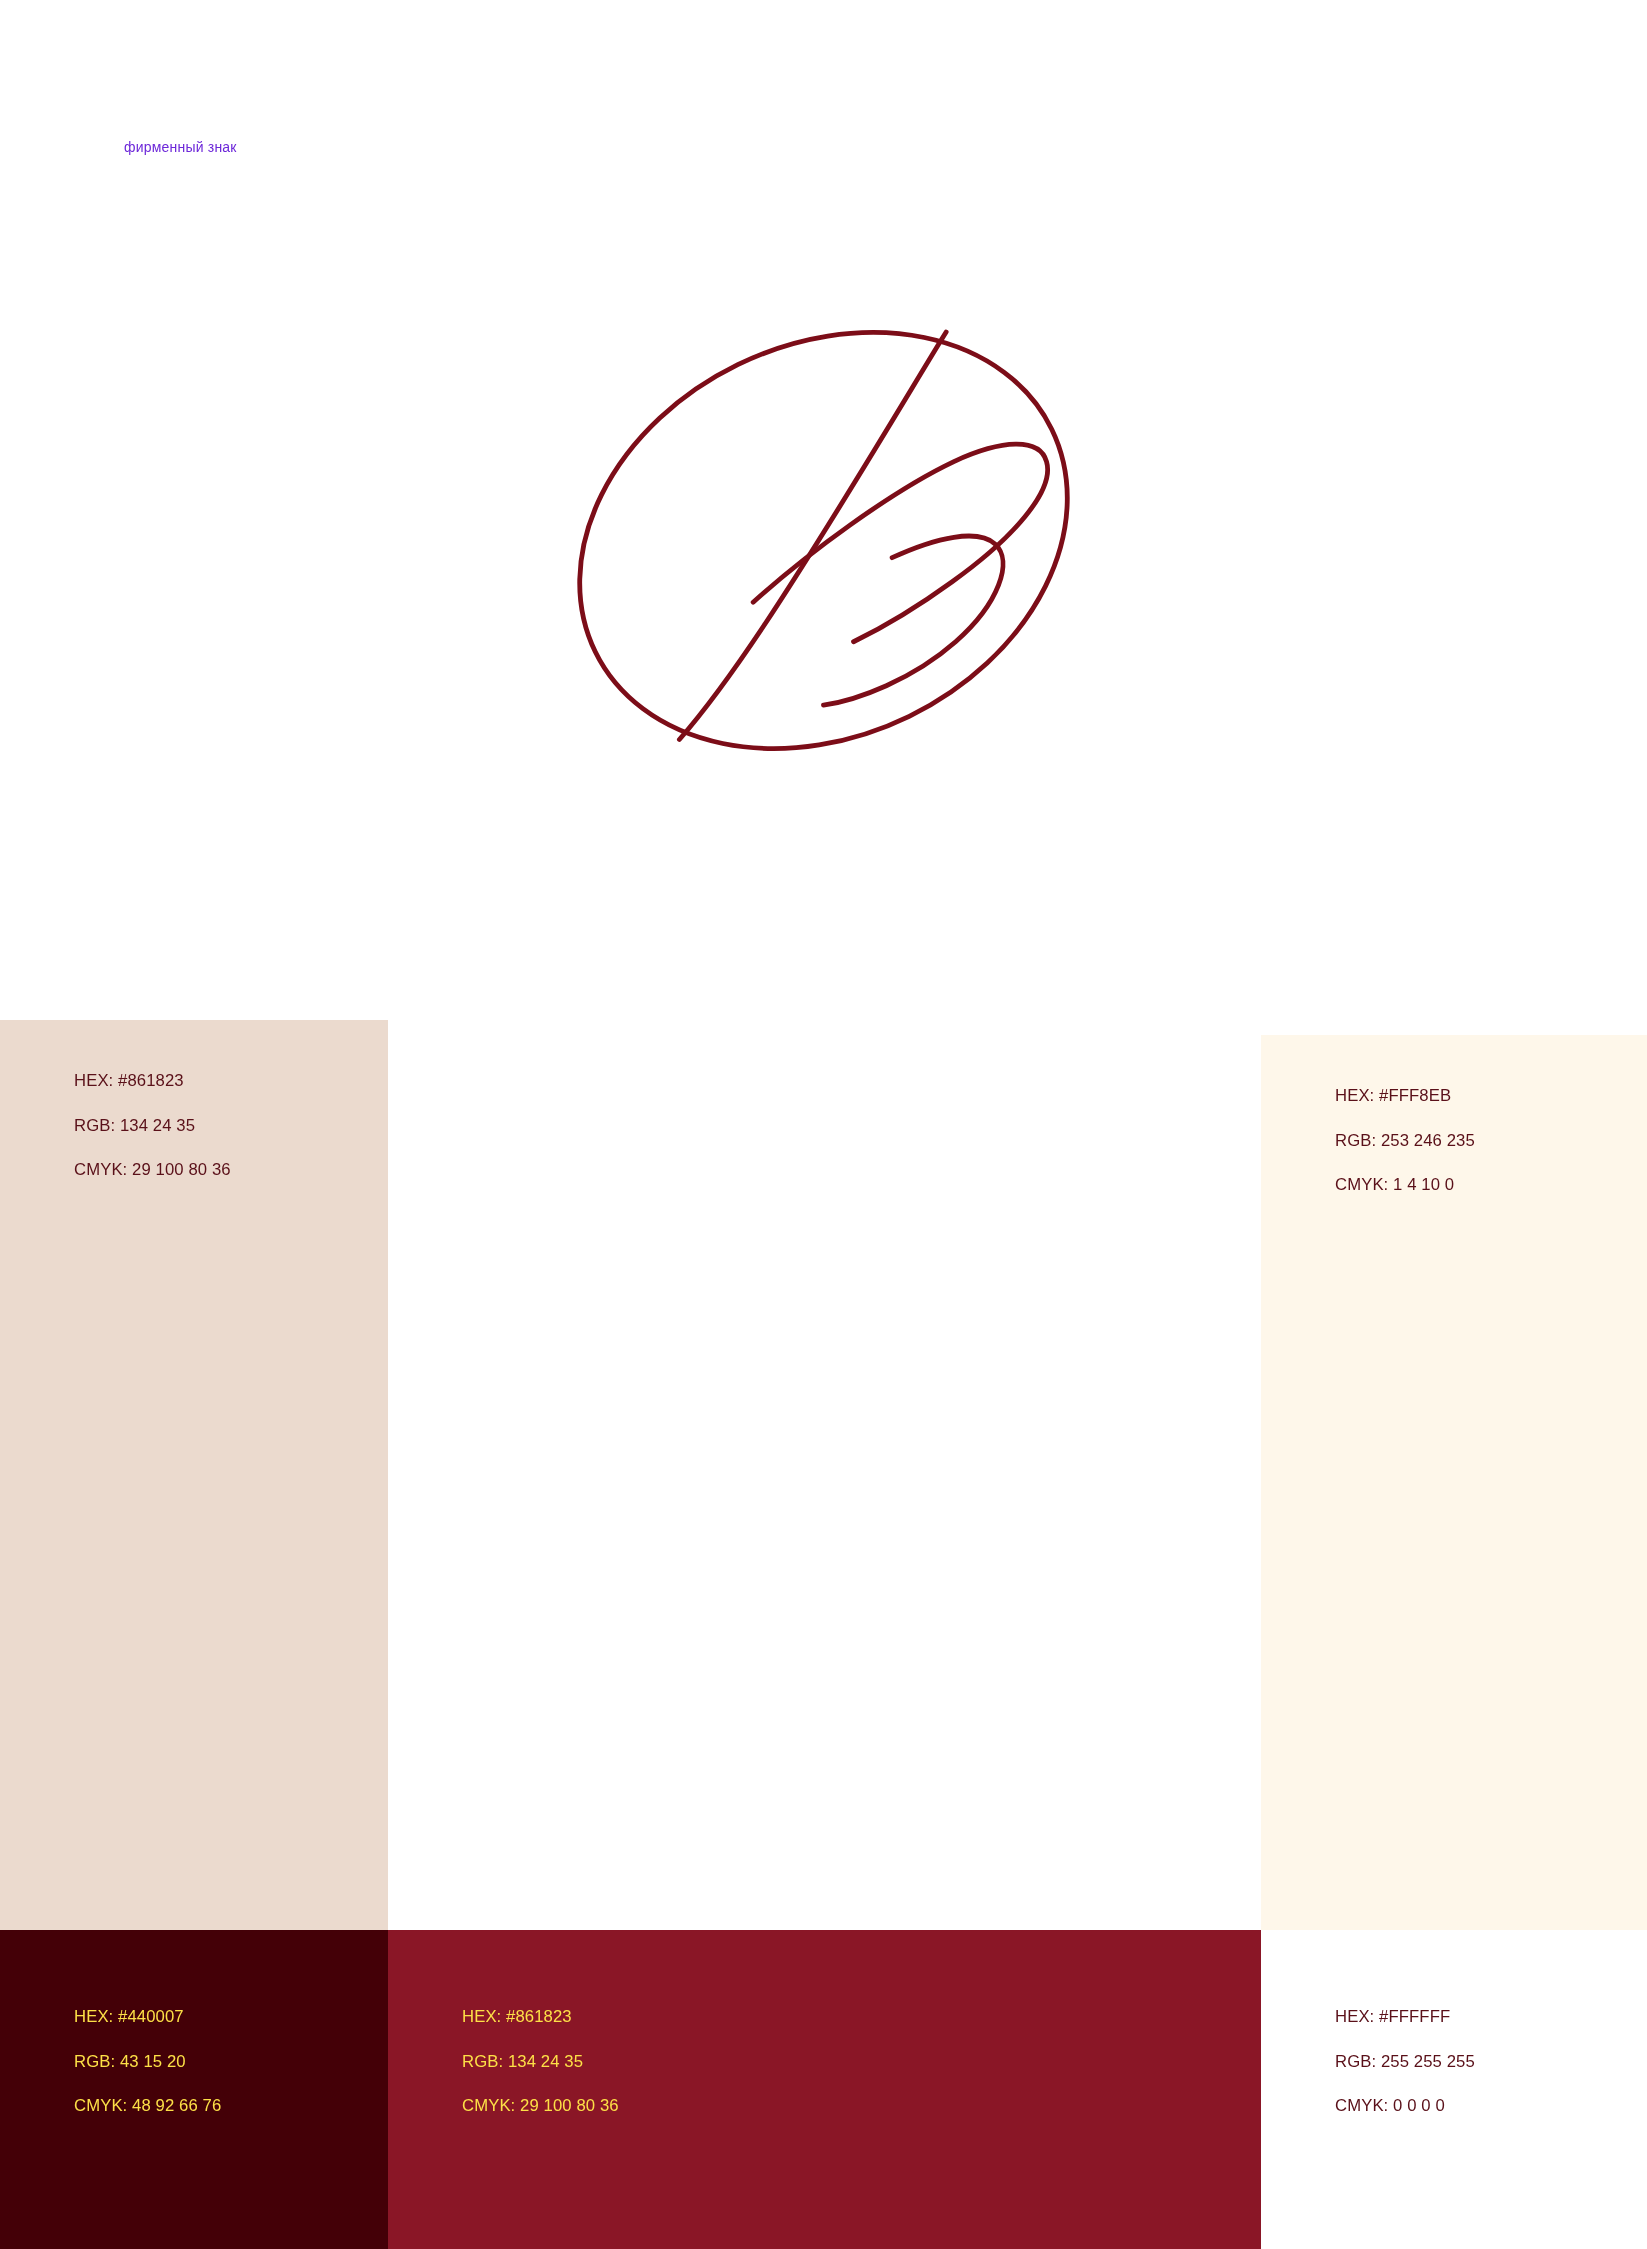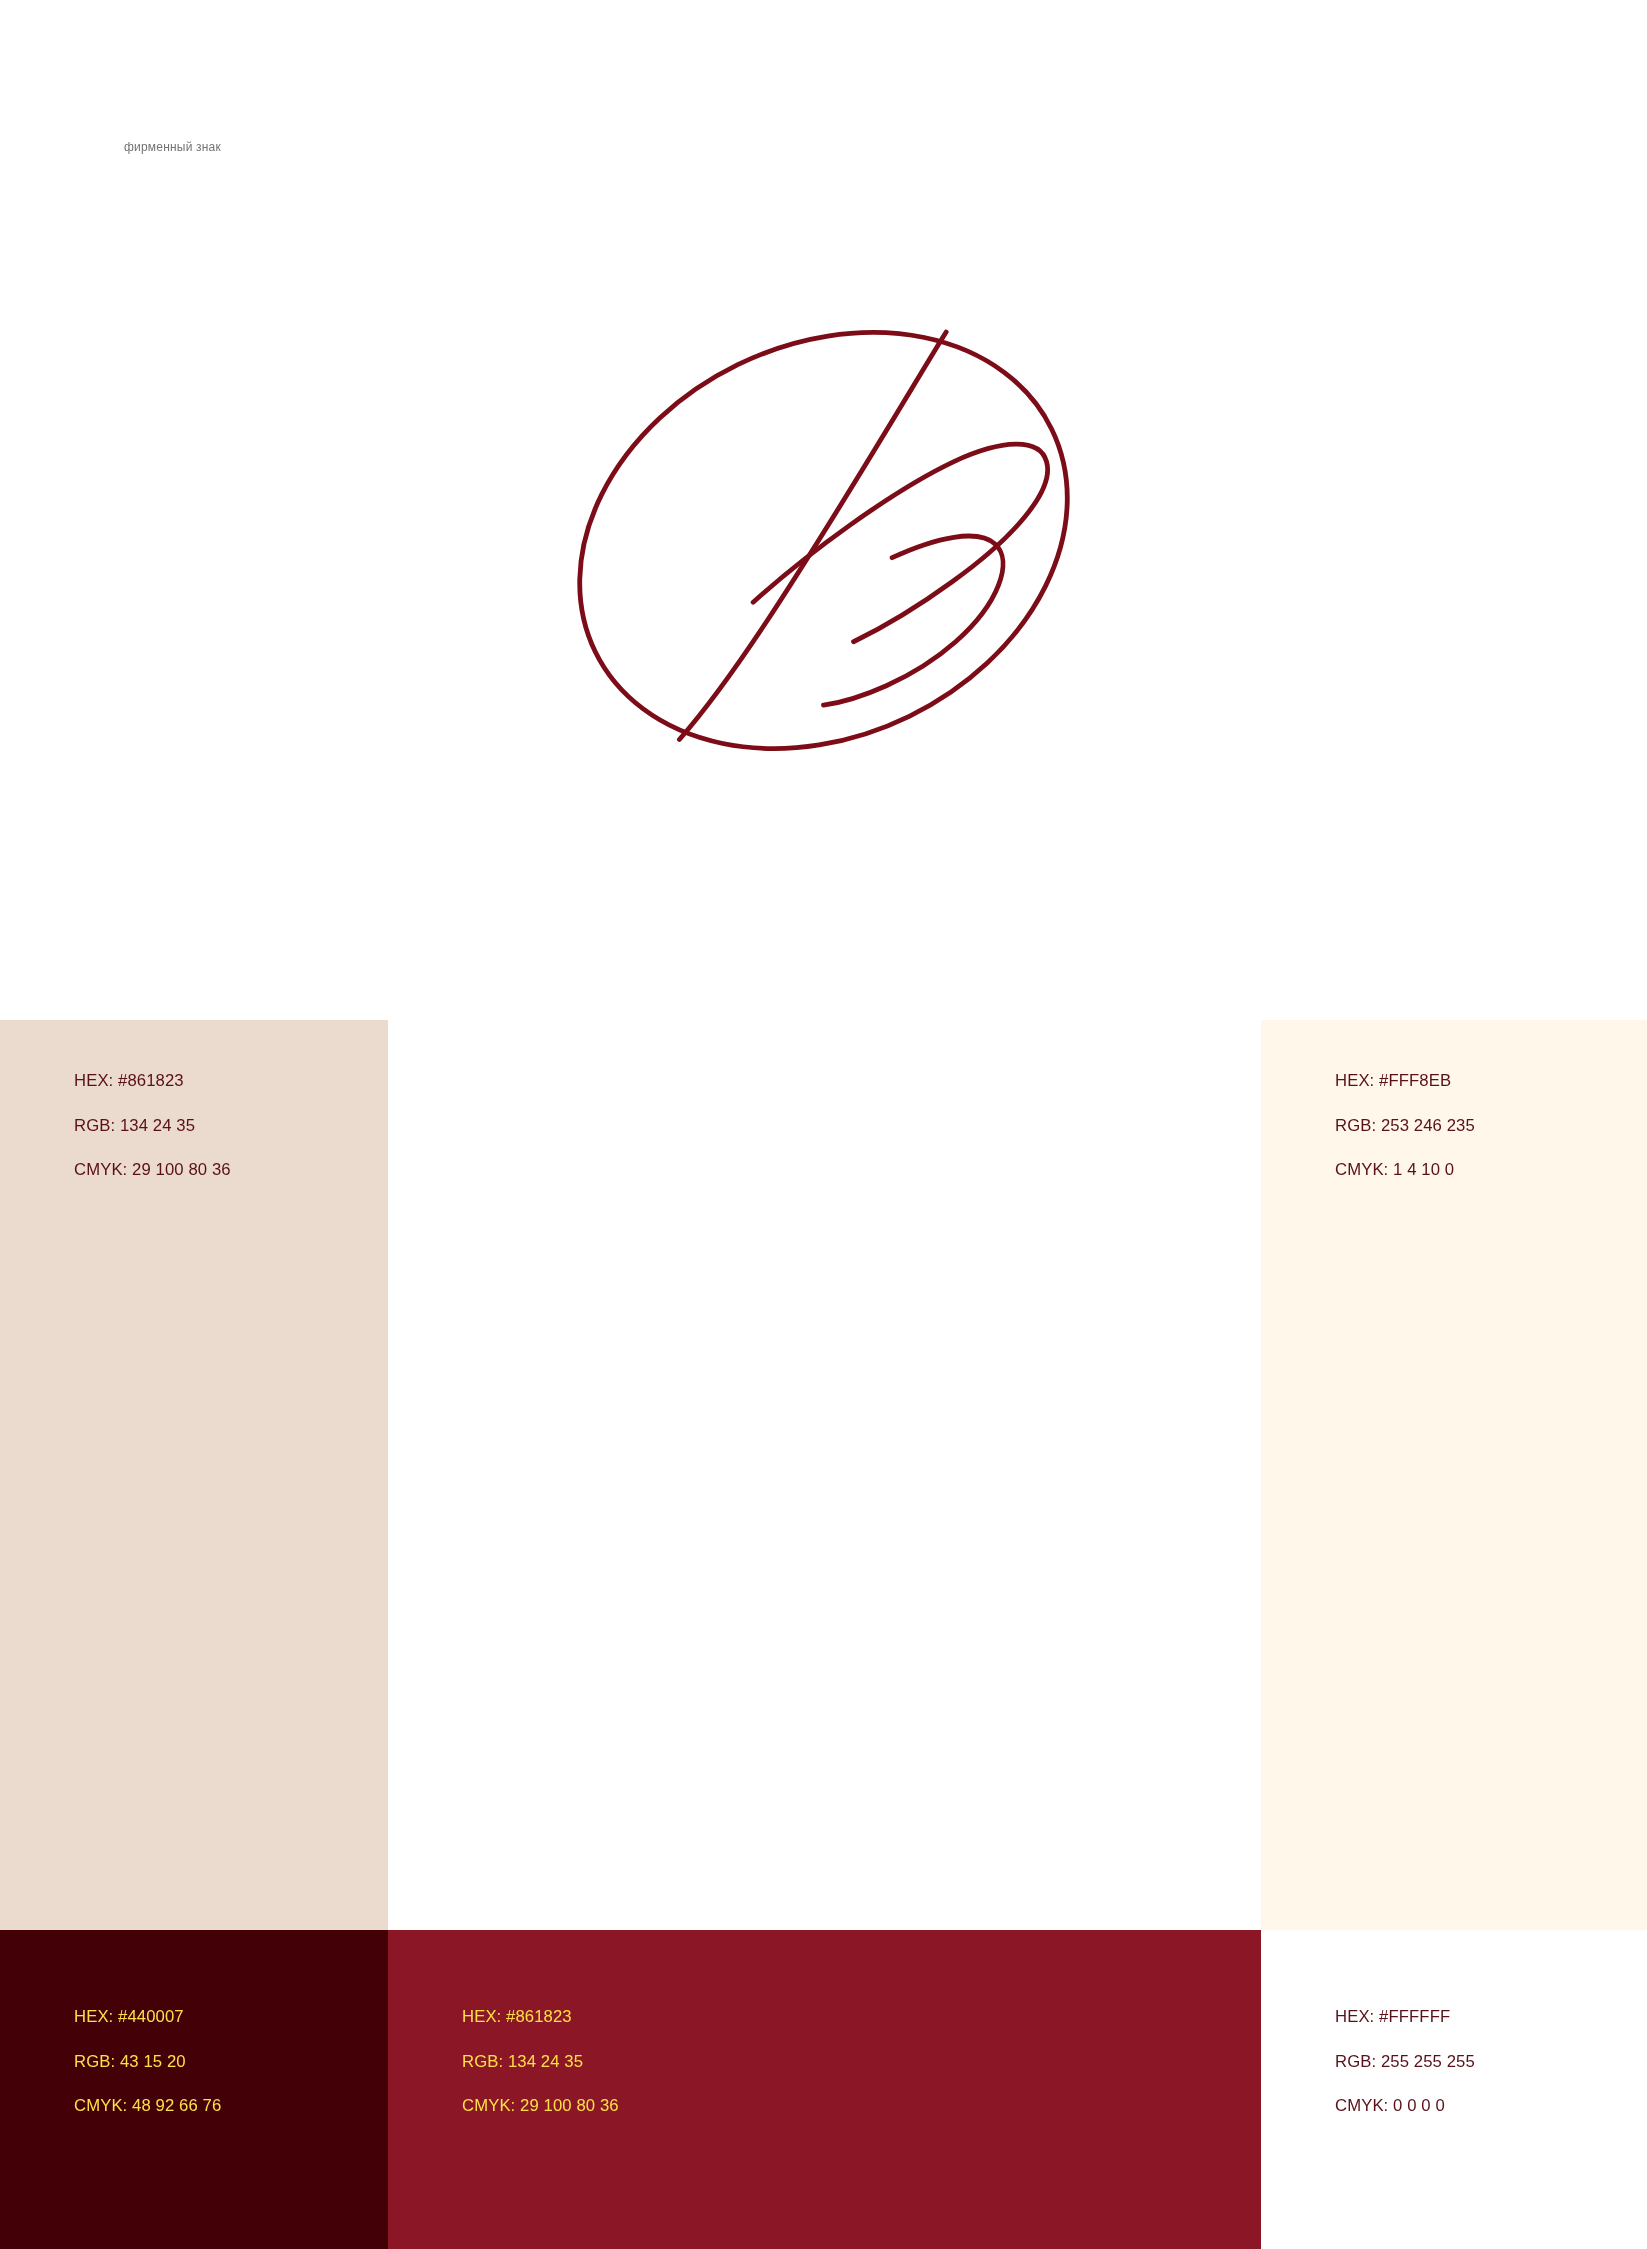--- a/index.html
+++ b/index.html
@@ -14,24 +14,24 @@
     -webkit-font-smoothing: antialiased;
     position: relative;
     overflow: hidden;
   }
 
   
   .page-header {
     position: absolute;
     left: 124px;
     top: 136px;
-    font-size: 12px;
+    font-size: 14px;
     line-height: 22px;
     letter-spacing: 0.2px;
-    color: #737373;
+    color: #6d28d9;
     white-space: nowrap;
   }
 
   
   .logo-stage {
     position: absolute;
     left: 0;
     top: 215px;
     width: 1648px;
     height: 652px;
@@ -54,21 +54,21 @@
   }
 
   .swatch {
     position: absolute;
     box-sizing: border-box;
   }
 
   
   .sw-1 { left: 0;     top: 0;   width: 388px;  height: 910px; background: #EBDACE; }
   .sw-2 { left: 388px; top: 0;   width: 874px; height: 910px; background: #F6EDE6; }
-  .sw-3 { left: 1261px;top: 0;   width: 386px;  height: 1166px; background: #FEF7EA; }
+  .sw-3 { left: 1261px;top: 15px;   width: 386px;  height: 1166px; background: #FEF7EA; }
 
   
   .sw-4 { left: 0;      top: 910px; width: 388px;  height: 320px; background: #440007; }
   .sw-5 { left: 388px;  top: 910px; width: 874px; height: 320px; background: #8A1626; }
   .sw-6 { left: 1261px; top: 910px; width: 386px;  height: 367px; background: #FFFFFF; }
 
   .swatch-info {
     position: absolute;
     left: 74px;
     font-size: 16.7px;

